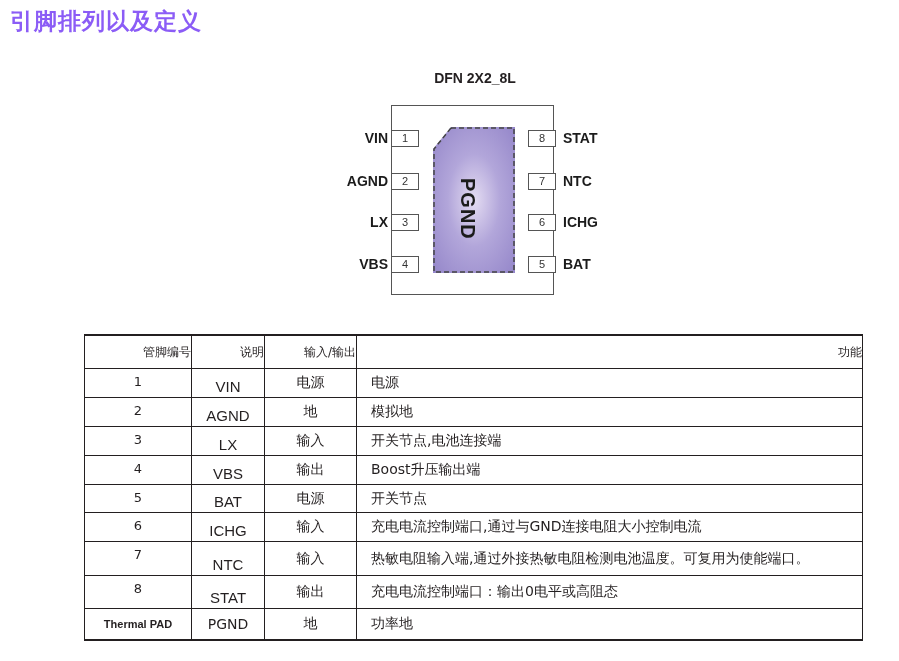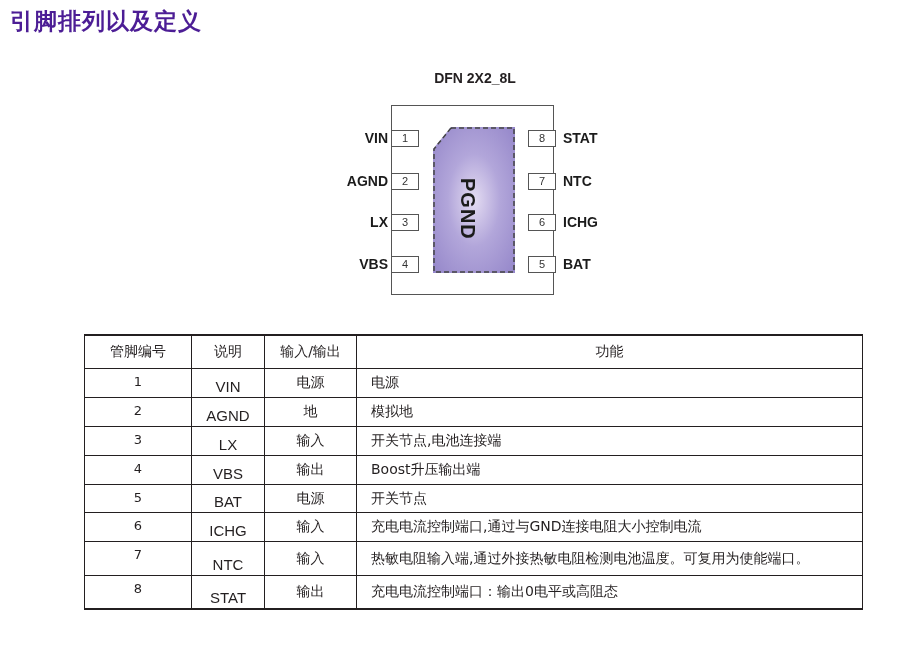--- a/index.html
+++ b/index.html
@@ -1,31 +1,31 @@
 <!DOCTYPE html>
 <html><head>
 <meta charset="utf-8">
 <style>
   html,body{margin:0;padding:0;background:#fff;}
   body{width:899px;height:661px;position:relative;overflow:hidden;font-family:"DejaVu Sans","Liberation Sans",sans-serif;color:#231f20;}
-  .title{position:absolute;left:10px;top:6px;font-size:23px;font-weight:bold;letter-spacing:1px;color:#4c1d95;}
+  .title{position:absolute;left:10px;top:6px;font-size:23px;font-weight:bold;letter-spacing:1px;color:#8b5cf6;}
   .pkg-name{position:absolute;left:420px;top:70px;width:110px;text-align:center;font-family:Liberation Sans, sans-serif;font-weight:bold;font-size:14px;}
   .chip{position:absolute;left:391px;top:105px;width:163px;height:190px;border:1.5px solid #555;box-sizing:border-box;background:#fff;}
   .pad{position:absolute;left:433px;top:127px;width:82px;height:146px;
        background:radial-gradient(ellipse at center,#e4dcf2 0%,#b2a6da 45%,#9486c9 100%);
        clip-path:polygon(18px 0,100% 0,100% 100%,0 100%,0 22px);}
   .pad-outline{position:absolute;left:433px;top:127px;width:82px;height:146px;}
   .pad-label{position:absolute;left:456px;top:178px;font-family:"Liberation Sans",sans-serif;font-weight:bold;font-size:20px;writing-mode:vertical-rl;color:#1b1b1b;letter-spacing:1px;}
   .pin-box{position:absolute;width:28px;height:17px;border:1px solid #555;box-sizing:border-box;background:#fff;font-family:"Liberation Sans",sans-serif;font-size:11px;text-align:center;line-height:15px;color:#333;}
   .pin-name{position:absolute;font-family:"Liberation Sans",sans-serif;font-weight:bold;font-size:14px;line-height:17px;color:#1b1b1b;}
   .pin-name.left{text-align:right;width:80px;}
   table{position:absolute;left:84px;top:334px;width:779px;border-collapse:collapse;font-size:14px;}
   table{border-top:2px solid #231f20;border-bottom:2px solid #231f20;}
   th,td{border:1px solid #231f20;padding:0;font-weight:normal;}
-  th{height:32px;text-align:center;font-size:14px;}
+  th{height:32px;text-align:right;font-size:12px;}
   td{text-align:center;}
   td.func{text-align:left;padding-left:14px;}
   td.num{font-size:13px;vertical-align:top;padding-top:5px;}
   td.desc{vertical-align:bottom;padding-bottom:2px;font-family:"Liberation Sans",sans-serif;font-size:15px;}
   td.thermal{font-weight:bold;font-size:11px;font-family:"Liberation Sans",sans-serif;vertical-align:middle;padding-top:0;}
 </style>
 </head>
 <body>
 
 <div class="title">引脚排列以及定义</div>
@@ -115,14 +115,20 @@
       <td class="desc">NTC</td>
       <td>输入</td>
       <td class="func">热敏电阻输入端,通过外接热敏电阻检测电池温度。可复用为使能端口。</td>
     </tr>
     <tr style="height:33px">
       <td class="num">8</td>
       <td class="desc">STAT</td>
       <td>输出</td>
       <td class="func">充电电流控制端口：输出0电平或高阻态</td>
     </tr>
+    <tr style="height:31px">
+      <td class="num thermal">Thermal PAD</td>
+      <td>PGND</td>
+      <td>地</td>
+      <td class="func">功率地</td>
+    </tr>
   </tbody>
 </table>
 
 </body></html>

